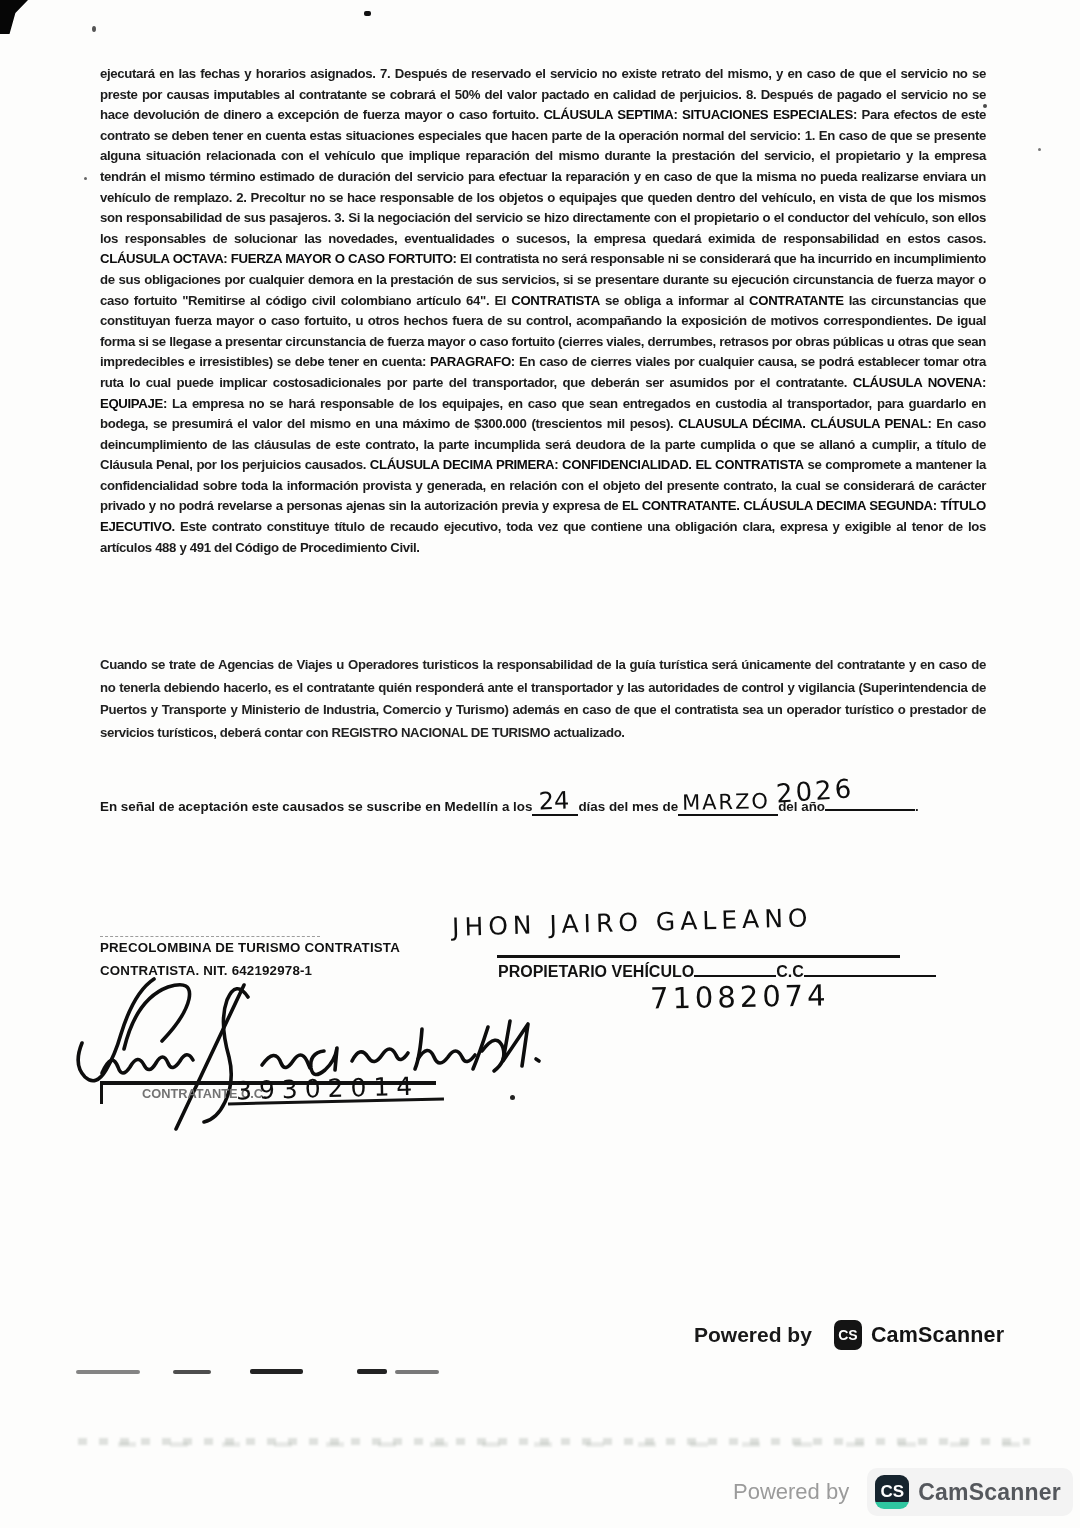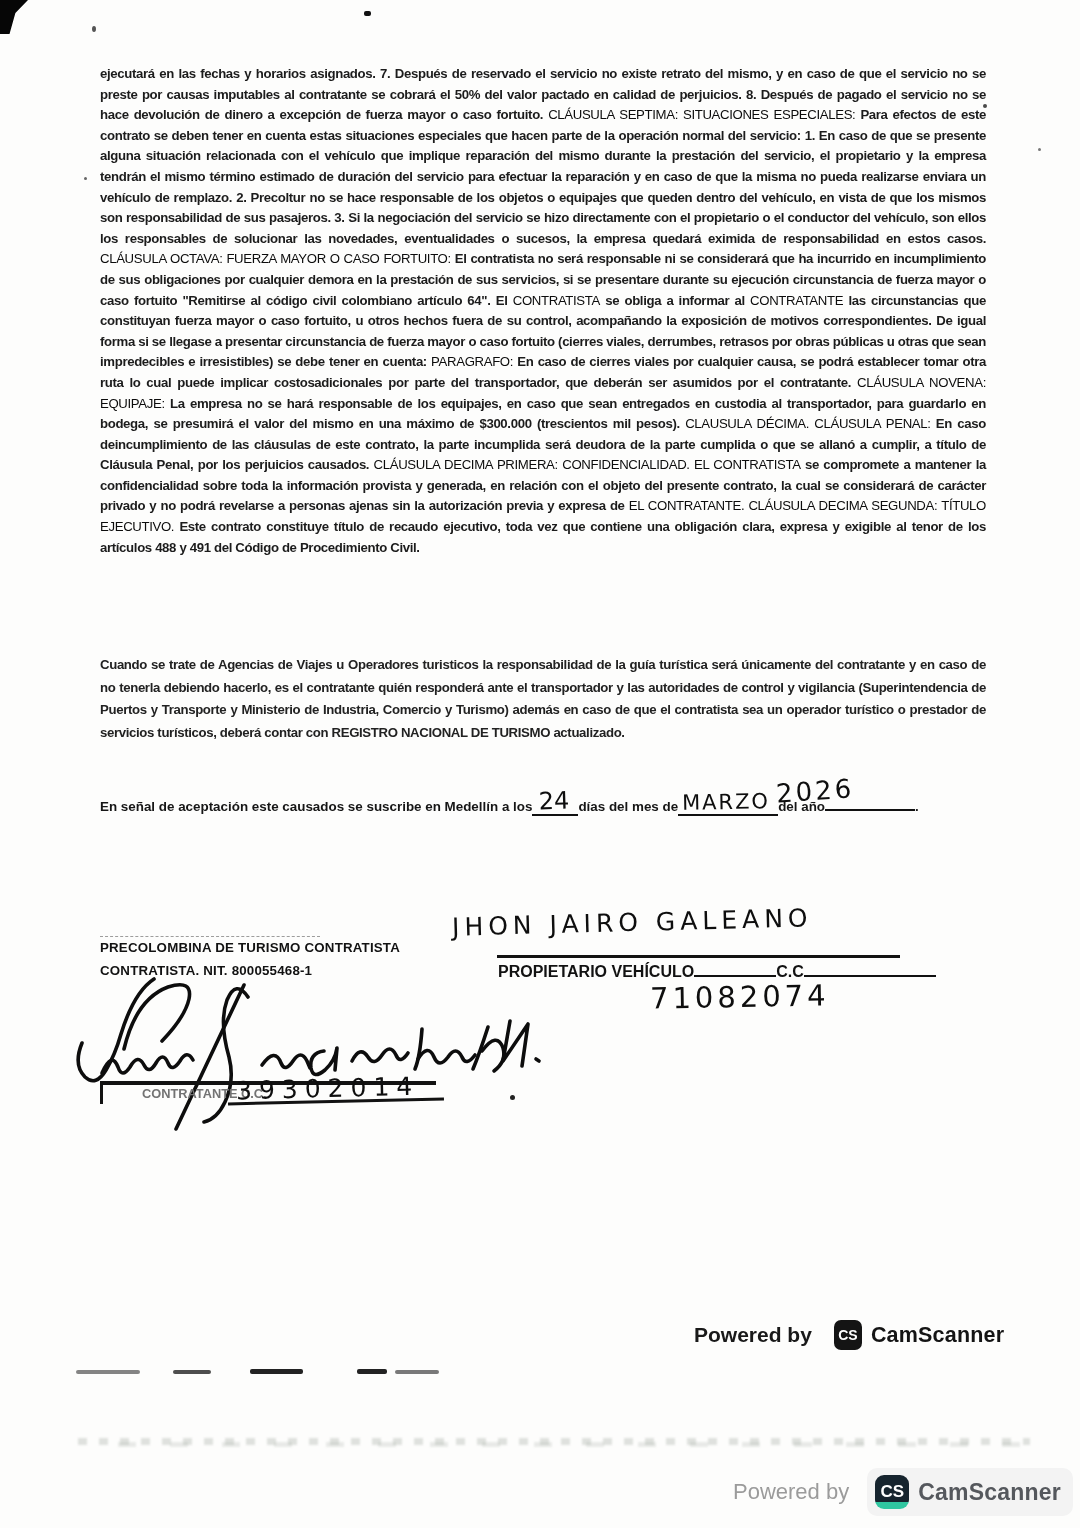--- a/index.html
+++ b/index.html
@@ -7,21 +7,21 @@
     position:relative;width:1080px;height:1528px;margin:0 auto;
     background:#fdfdfc;overflow:hidden;
     font-family:"Liberation Sans",sans-serif;color:#1b1b1b;
   }
   
   .bodytext{
     position:absolute;left:100px;top:64px;width:886px;
     font-size:13.2px;font-weight:600;letter-spacing:-0.35px;
     line-height:20.6px;text-align:justify;color:#1c1c1c;
   }
-  .bodytext .seg-b{font-weight:400;color:#0c0c0c;}
+  .bodytext .seg-b{font-weight:700;color:#0c0c0c;}
   .para2{
     position:absolute;left:100px;top:654px;width:886px;
     font-size:13.2px;font-weight:700;letter-spacing:-0.35px;
     line-height:22.5px;text-align:justify;color:#222;
   }
   
   .accept{
     position:absolute;left:100px;top:798px;width:830px;
     font-size:13.4px;font-weight:700;color:#161616;white-space:nowrap;
   }
@@ -91,21 +91,21 @@
   <div class="para2">Cuando se trate de Agencias de Viajes u Operadores turisticos la responsabilidad de la guía turística será únicamente del contratante y en caso de no tenerla debiendo hacerlo, es el contratante quién responderá ante el transportador y las autoridades de control y vigilancia (Superintendencia de Puertos y Transporte y Ministerio de Industria, Comercio y Turismo) además en caso de que el contratista sea un operador turístico o prestador de servicios turísticos, deberá contar con REGISTRO NACIONAL DE TURISMO actualizado.</div>
 
   <div class="accept">
     <span>En señal de aceptación este causados se suscribe en Medellín a los</span><span class="blank" style="width:46px;"><span class="hand hand-day">24</span></span><span>días del mes de</span><span class="blank" style="width:100px;"><span class="hand hand-month">MARZO</span></span><span>del año</span><span class="blank" style="width:90px;"></span><span>.</span>
     <span class="hand hand-year">2026</span>
   </div>
 
   <div class="sig">
 
     <div class="company" style="top:940px;">PRECOLOMBINA DE TURISMO CONTRATISTA</div>
-    <div class="company" style="top:963px;">CONTRATISTA.  NIT. 800055468-1</div>
+    <div class="company" style="top:963px;">CONTRATISTA.  NIT. 642192978-1</div>
     <div class="dotted-faint" style="left:100px;top:936px;width:220px;"></div>
 
     <div class="prop-name hand">JHON JAIRO GALEANO</div>
     <div class="line" style="left:497px;top:955px;width:403px;height:3px;"></div>
     <div class="prop-label-row">
       <span>PROPIETARIO VEHÍCULO</span><span class="blank" style="width:82px;"></span><span>C.C</span><span class="blank" style="width:132px;"></span>
     </div>
     <div class="prop-cc hand">71082074</div>
 
     <svg class="signature" width="480" height="185" viewBox="0 0 480 185">

